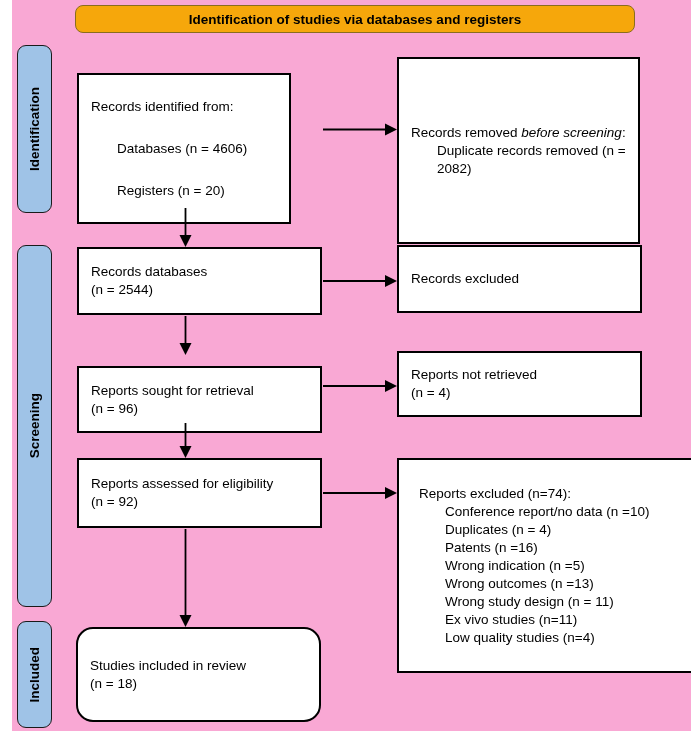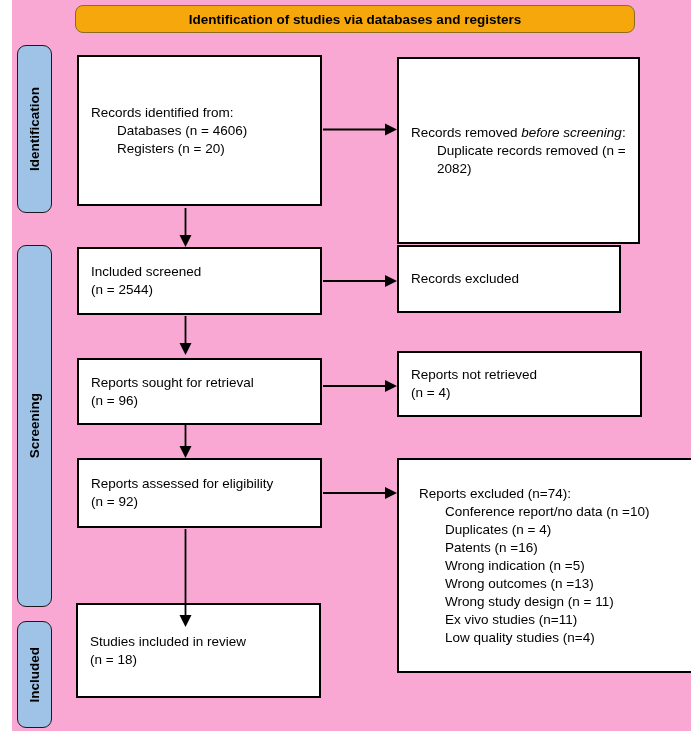--- a/index.html
+++ b/index.html
@@ -28,29 +28,29 @@
   }
   .stage-identification{top:45px;height:168px;}
   .stage-screening{top:245px;height:362px;}
   .stage-included{top:621px;height:107px;}
   .fbox{
     position:absolute;background:#fff;border:2px solid #000;box-sizing:border-box;
     display:flex;flex-direction:column;justify-content:center;
     padding:6px 10px 6px 12px;font-size:13.5px;line-height:18px;color:#000;
   }
   .indent{padding-left:26px;}
-  .b1{left:65px;top:55px;width:245px;height:151px;}
+  .b1{left:65px;top:73px;width:214px;height:151px;gap:24px;}
   .b2{left:385px;top:57px;width:243px;height:187px;}
   .b3{left:65px;top:247px;width:245px;height:68px;}
-  .b4{left:385px;top:245px;width:224px;height:68px;gap:32px;}
-  .b5{left:65px;top:358px;width:245px;height:67px;}
+  .b4{left:385px;top:245px;width:245px;height:68px;gap:32px;}
+  .b5{left:65px;top:366px;width:245px;height:67px;}
   .b6{left:385px;top:351px;width:245px;height:66px;}
   .b7{left:65px;top:458px;width:245px;height:70px;}
   .b8{left:385px;top:458px;width:327px;height:215px;padding-left:20px;}
-  .b9{left:64px;top:603px;width:245px;height:95px;}
+  .b9{left:64px;top:627px;width:245px;height:95px;border-radius:17px;}
   .arrows{position:absolute;left:0;top:0;width:691px;height:731px;pointer-events:none;}
   .arrows line{stroke:#000;stroke-width:1.8;}
   .arrows polygon{fill:#000;}
   em{font-style:italic;}
 </style>
 </head>
 <body>
 
 <div class="canvas">
 
@@ -73,21 +73,21 @@
     <div class="indent">Databases (n = 4606)</div>
     <div class="indent">Registers (n = 20)</div>
   </div>
 
   <div class="fbox b2">
     <div><span>Records removed </span><em>before screening</em><span>:</span></div>
     <div class="indent">Duplicate records removed (n = 2082)</div>
   </div>
 
   <div class="fbox b3">
-    <div>Included screened</div>
+    <div>Records databases</div>
     <div>(n = 2544)</div>
   </div>
 
   <div class="fbox b4">
     <div>Records excluded</div>
   </div>
 
   <div class="fbox b5">
     <div>Reports sought for retrieval</div>
     <div>(n = 96)</div>

